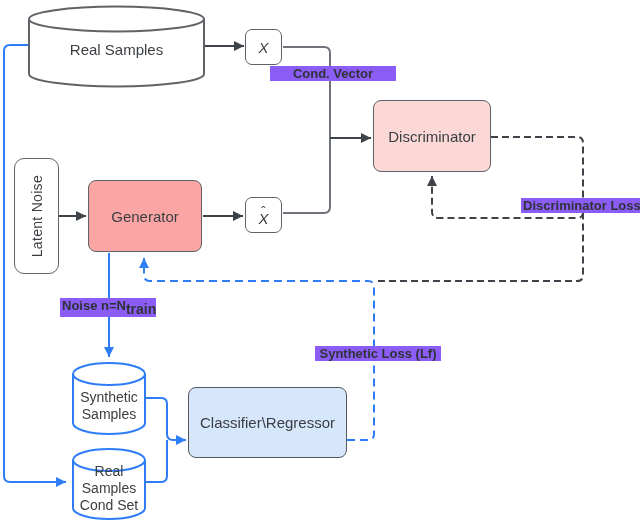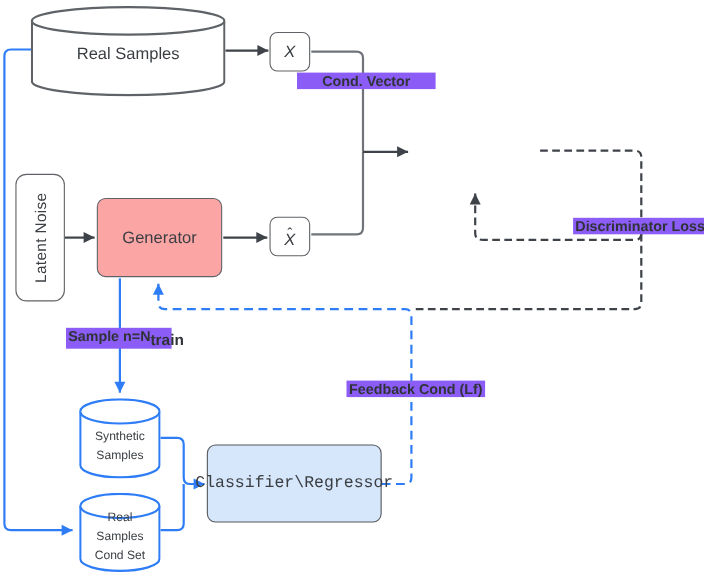--- a/index.html
+++ b/index.html
@@ -25,21 +25,21 @@
   .xhat .hat{font-size:13px;font-style:normal;height:7px;}
   .vert-label{writing-mode:vertical-rl;transform:rotate(180deg);font-size:14px;letter-spacing:.3px;}
 
   .cylinder{background:transparent;border:none;}
   .cylinder svg{position:absolute;left:0;top:0;}
   .cyl-shape{fill:#ffffff;stroke-width:2;}
   .cyl-gray{stroke:#5f6367;}
   .cyl-blue{stroke:#2e7df7;}
   .cyl-label{position:relative;z-index:3;text-align:center;color:#3a3e42;}
   .cyl-label.big{font-size:15px;padding-top:6px;}
-  .cyl-label.small{font-size:11px;line-height:17px;}
+  .cyl-label.small{font-size:14px;line-height:17px;}
 
   .flow-label{
     position:absolute;z-index:4;font-weight:bold;font-size:13px;color:#2f3337;
     background:#8b5cf6;text-align:center;padding:0 2px;white-space:nowrap;
   }
   .flow-label sub{font-size:14px;}
 </style>
 </head>
 <body>
 
@@ -75,20 +75,23 @@
       <path class="cyl-shape cyl-gray" d="M1,14 A87.5,12.5 0 0 1 176,14 L176,69 A87.5,12.5 0 0 1 1,69 Z"></path>
       <path class="cyl-shape cyl-gray" fill="none" d="M1,14 A87.5,12.5 0 0 0 176,14"></path>
     </svg>
     <div class="cyl-label big">Real Samples</div>
   </div>
 
   <div class="node rect-node small-box" style="left:245px;top:29px;width:37px;height:36px;">
     <span>X</span>
   </div>
 
+  <div class="node rect-node fill-pink" style="left:373px;top:100px;width:118px;height:72px;">
+    <span>Discriminator</span>
+  </div>
 
   <div class="node rect-node" style="left:14px;top:158px;width:45px;height:116px;border-radius:10px;">
     <span class="vert-label">Latent Noise</span>
   </div>
 
   <div class="node rect-node fill-green" style="left:88px;top:180px;width:114px;height:72px;">
     <span>Generator</span>
   </div>
 
   <div class="node rect-node small-box" style="left:245px;top:197px;width:37px;height:36px;">
@@ -114,24 +117,24 @@
       <path class="cyl-shape cyl-blue" d="M1,12 A36,11 0 0 1 73,12 L73,60 A36,11 0 0 1 1,60 Z"></path>
       <path class="cyl-shape cyl-blue" fill="none" d="M1,12 A36,11 0 0 0 73,12"></path>
     </svg>
     <div class="cyl-label small" style="padding-top:8px;">
       <div>Real</div>
       <div>Samples</div>
       <div>Cond Set</div>
     </div>
   </div>
 
-  <div class="node rect-node fill-blue" style="left:188px;top:404px;width:159px;height:71px;font-family:Liberation Mono, monospace;">
+  <div class="node rect-node fill-blue" style="left:188px;top:387px;width:159px;height:71px;">
     <span>Classifier\Regressor</span>
   </div>
 
   <div class="flow-label" style="left:270px;top:66px;width:122px;">Cond. Vector</div>
   <div class="flow-label" style="left:521px;top:198px;">Discriminator Loss</div>
-  <div class="flow-label" style="left:315px;top:346px;width:122px;">Feedback Cond (Lf)</div>
+  <div class="flow-label" style="left:315px;top:346px;width:122px;">Synthetic Loss (Lf)</div>
   <div class="flow-label" style="left:60px;top:298px;width:92px;">
-    <span>Sample n=N</span><sub>train</sub>
+    <span>Noise n=N</span><sub>train</sub>
   </div>
 
 </div>
 
 </body></html>

